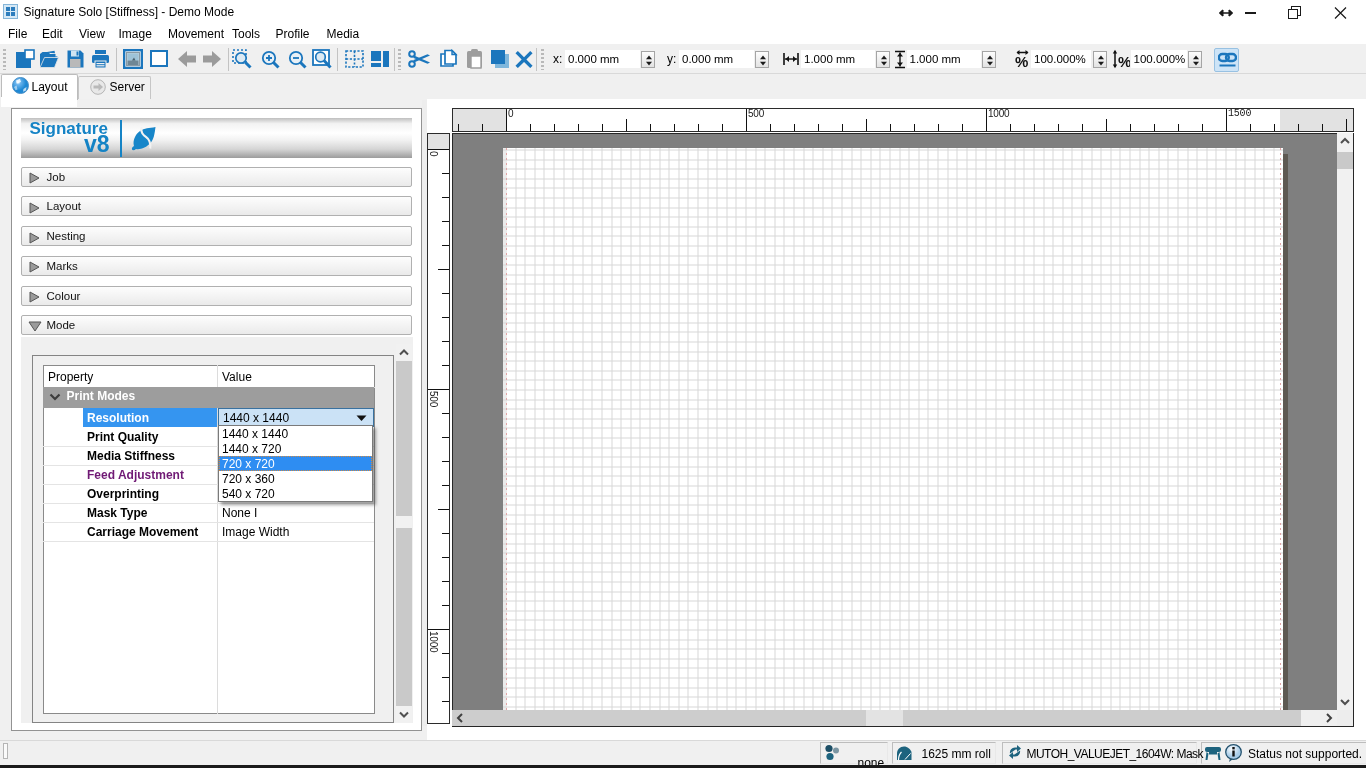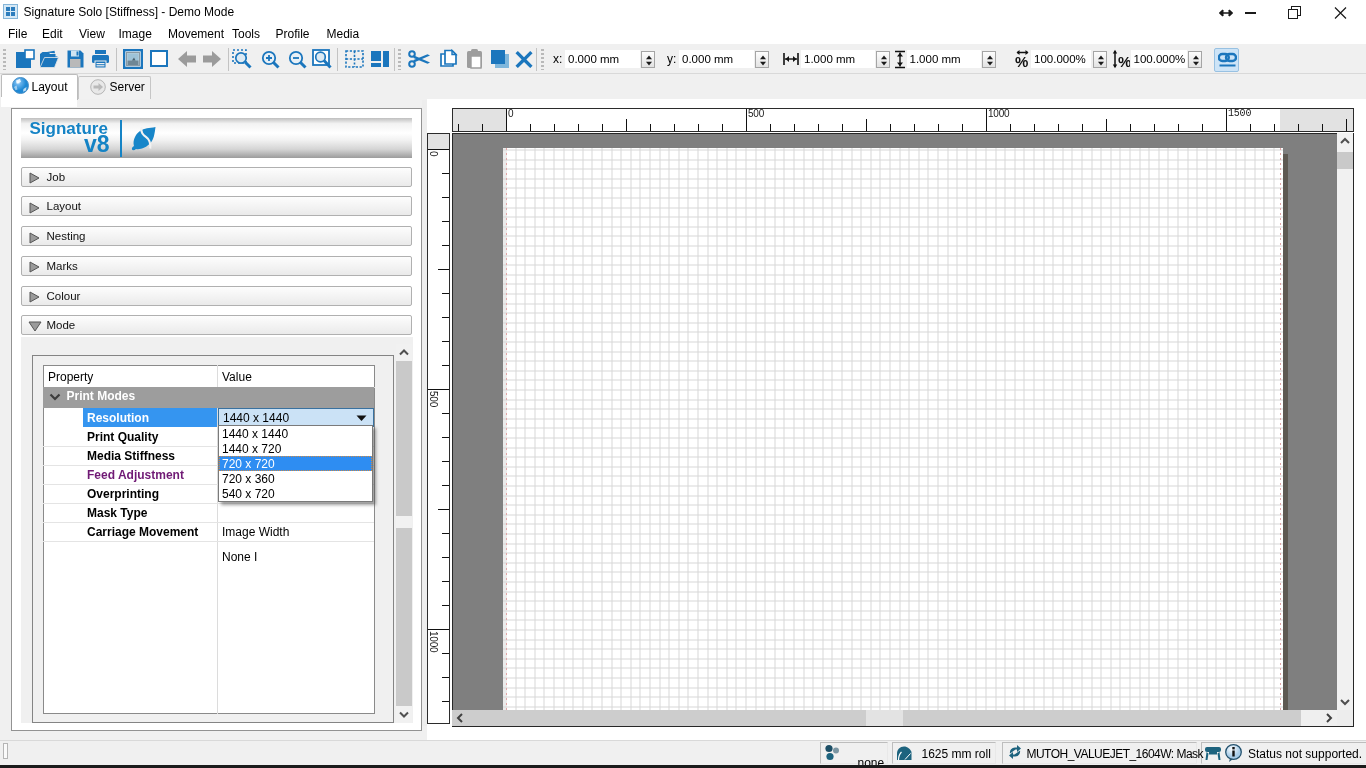--- a/index.html
+++ b/index.html
@@ -296,21 +296,21 @@
 <div class="abs" style="left:43.0px;top:445.5px;width:331px;height:1px;background:#e4e4e4;"></div>
 <div class="abs" style="left:87.0px;top:429.5px;font-size:12px;font-weight:bold;color:#000;">Print Quality</div>
 <div class="abs" style="left:43.0px;top:464.5px;width:331px;height:1px;background:#e4e4e4;"></div>
 <div class="abs" style="left:87.0px;top:448.5px;font-size:12px;font-weight:bold;color:#000;">Media Stiffness</div>
 <div class="abs" style="left:43.0px;top:483.5px;width:331px;height:1px;background:#e4e4e4;"></div>
 <div class="abs" style="left:87.0px;top:467.5px;font-size:12px;font-weight:bold;color:#701a75;">Feed Adjustment</div>
 <div class="abs" style="left:43.0px;top:502.5px;width:331px;height:1px;background:#e4e4e4;"></div>
 <div class="abs" style="left:87.0px;top:486.5px;font-size:12px;font-weight:bold;color:#000;">Overprinting</div>
 <div class="abs" style="left:43.0px;top:521.5px;width:331px;height:1px;background:#e4e4e4;"></div>
 <div class="abs" style="left:87.0px;top:505.5px;font-size:12px;font-weight:bold;color:#000;">Mask Type</div>
-<div class="abs" style="left:222.0px;top:506px;font-size:12px;color:#000;margin-top:44px;">None I</div>
+<div class="abs" style="left:222.0px;top:506px;font-size:12px;color:#000;">None I</div>
 <div class="abs" style="left:43.0px;top:540.5px;width:331px;height:1px;background:#e4e4e4;"></div>
 <div class="abs" style="left:87.0px;top:524.5px;font-size:12px;font-weight:bold;color:#000;">Carriage Movement</div>
 <div class="abs" style="left:222.0px;top:525px;font-size:12px;color:#000;">Image Width</div>
 <div class="abs" style="left:217.5px;top:424.5px;width:155px;height:77px;background:#fff;border:1px solid #7a7a7a;box-shadow:3px 3px 3px rgba(80,80,80,0.55);"></div>
 <div class="abs" style="left:222px;top:427.0px;font-size:12px;color:#000;">1440 x 1440</div>
 <div class="abs" style="left:222px;top:442.0px;font-size:12px;color:#000;">1440 x 720</div>
 <div class="abs" style="left:218.5px;top:455.5px;width:153px;height:15px;background:#2e8df2;border:1px dotted #cf8a45;"></div>
 <div class="abs" style="left:222px;top:457.0px;font-size:12px;color:#fff;">720 x 720</div>
 <div class="abs" style="left:222px;top:472.0px;font-size:12px;color:#000;">720 x 360</div>
 <div class="abs" style="left:222px;top:487.0px;font-size:12px;color:#000;">540 x 720</div>

